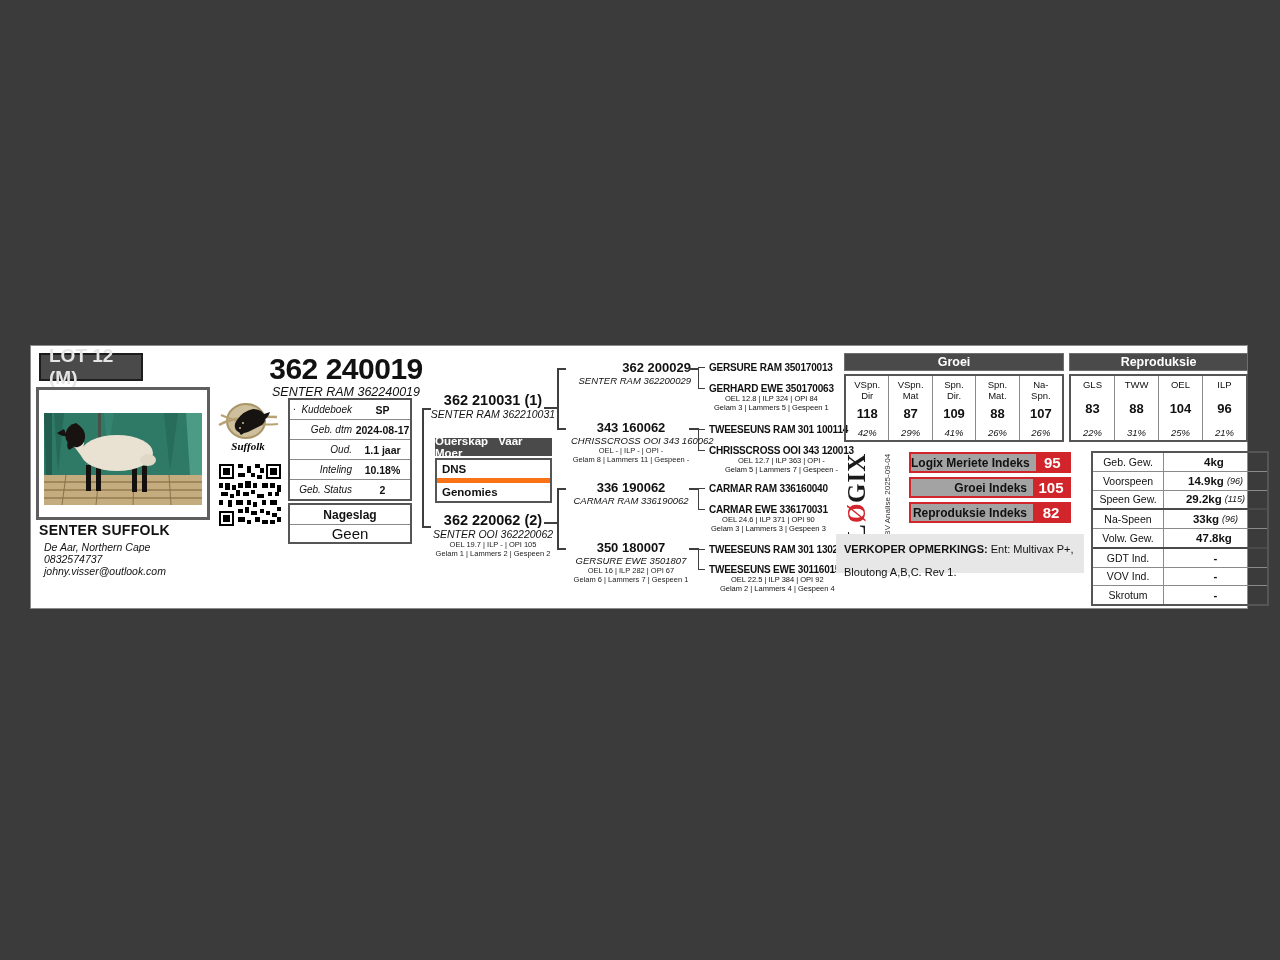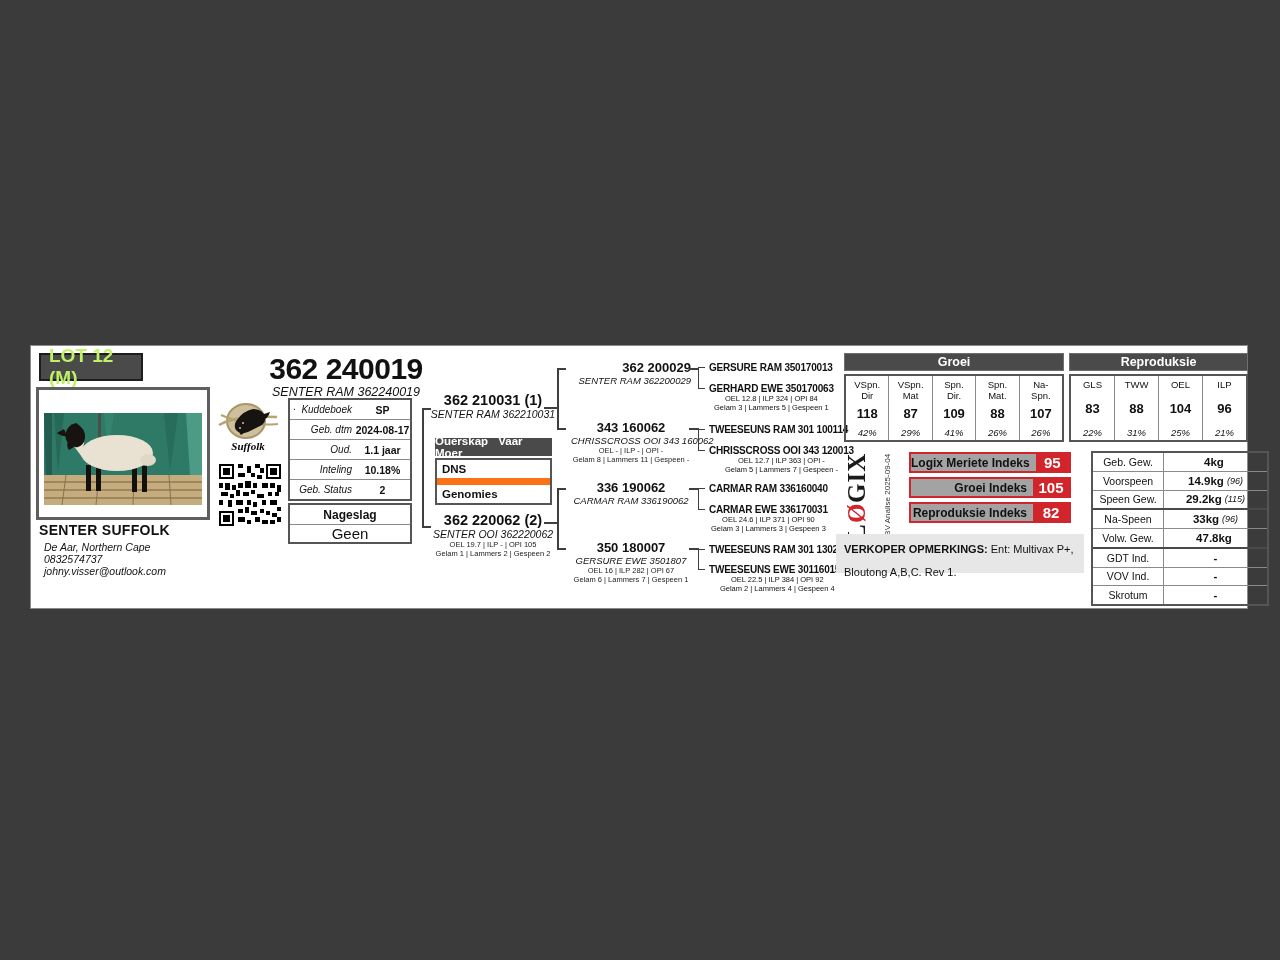--- a/index.html
+++ b/index.html
@@ -9,21 +9,21 @@
   }
   .sheet{
     position:absolute;left:30px;top:345px;width:1218px;height:264px;
     background:#ffffff;border:1px solid #8a8a8a;box-sizing:border-box;
   }
   .abs{position:absolute;box-sizing:border-box;}
   .b{font-weight:bold;}
 
   
   .lot-box{left:8px;top:7px;width:104px;height:28px;background:#4a4a4a;border:2px solid #1d1d1d;
-    color:#bef264;font-size:19px;font-weight:bold;display:flex;align-items:center;padding-left:8px;}
+    color:#e5e5e5;font-size:19px;font-weight:bold;display:flex;align-items:center;padding-left:8px;}
 
   
   .photo-frame{left:5px;top:41px;width:174px;height:133px;border:3px solid #5f5f5f;background:#fff;}
   .photo-frame svg{position:absolute;left:5px;top:23px;}
 
   
   .breeder-name{left:8px;top:176px;font-size:14px;font-weight:bold;letter-spacing:.3px;}
   .contact{left:13px;top:195px;font-size:10.5px;font-style:italic;line-height:12px;}
 
   
@@ -56,21 +56,21 @@
   .ped-name2{font-size:9.5px;font-style:italic;white-space:nowrap;}
   .ped-stats{font-size:7.5px;line-height:9px;color:#222;white-space:nowrap;}
   .gen2{width:120px;text-align:center;}
   .gen3-name{font-size:10px;font-weight:bold;letter-spacing:-.2px;white-space:nowrap;}
   .gen3-stats{font-size:7.5px;line-height:9px;text-align:center;white-space:nowrap;}
 
   .ouerskap-bar{left:404px;top:92px;width:117px;height:18px;background:#4a4a4a;color:#fff;
     font-size:11.5px;font-weight:bold;display:flex;align-items:center;justify-content:center;word-spacing:7px;}
   .dns-box{left:404px;top:112px;width:117px;border:2px solid #555;}
   .dns-row{height:18px;display:flex;align-items:center;padding-left:5px;font-size:11.5px;font-weight:bold;
-    border-bottom:7px solid #f97316;}
+    border-bottom:5px solid #f97316;}
   .dns-row:last-child{border-bottom:none;}
 
   .bracket{border:2px solid #3f3f3f;border-right:none;}
   .bracket3{border:1.5px solid #3f3f3f;border-right:none;}
   .hline{height:2px;background:#3f3f3f;}
 
   
   .hdr-bar{height:18px;background:#4a4a4a;border:1px solid #6e6e6e;color:#fff;font-weight:bold;
     font-size:12.5px;display:flex;align-items:center;justify-content:center;}
   .ebv-table{border:2px solid #555;display:flex;}

